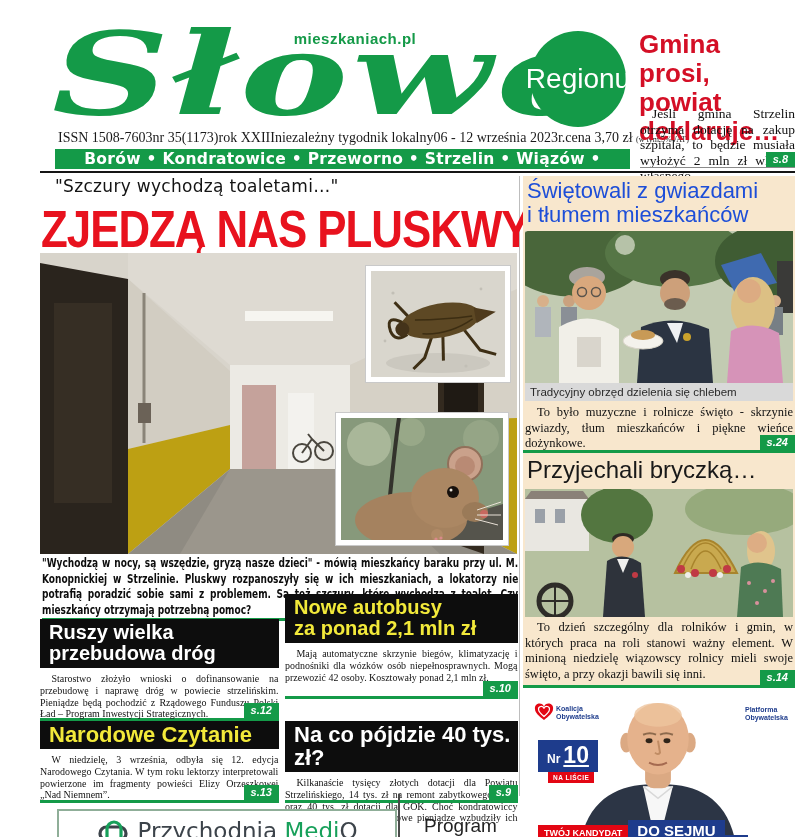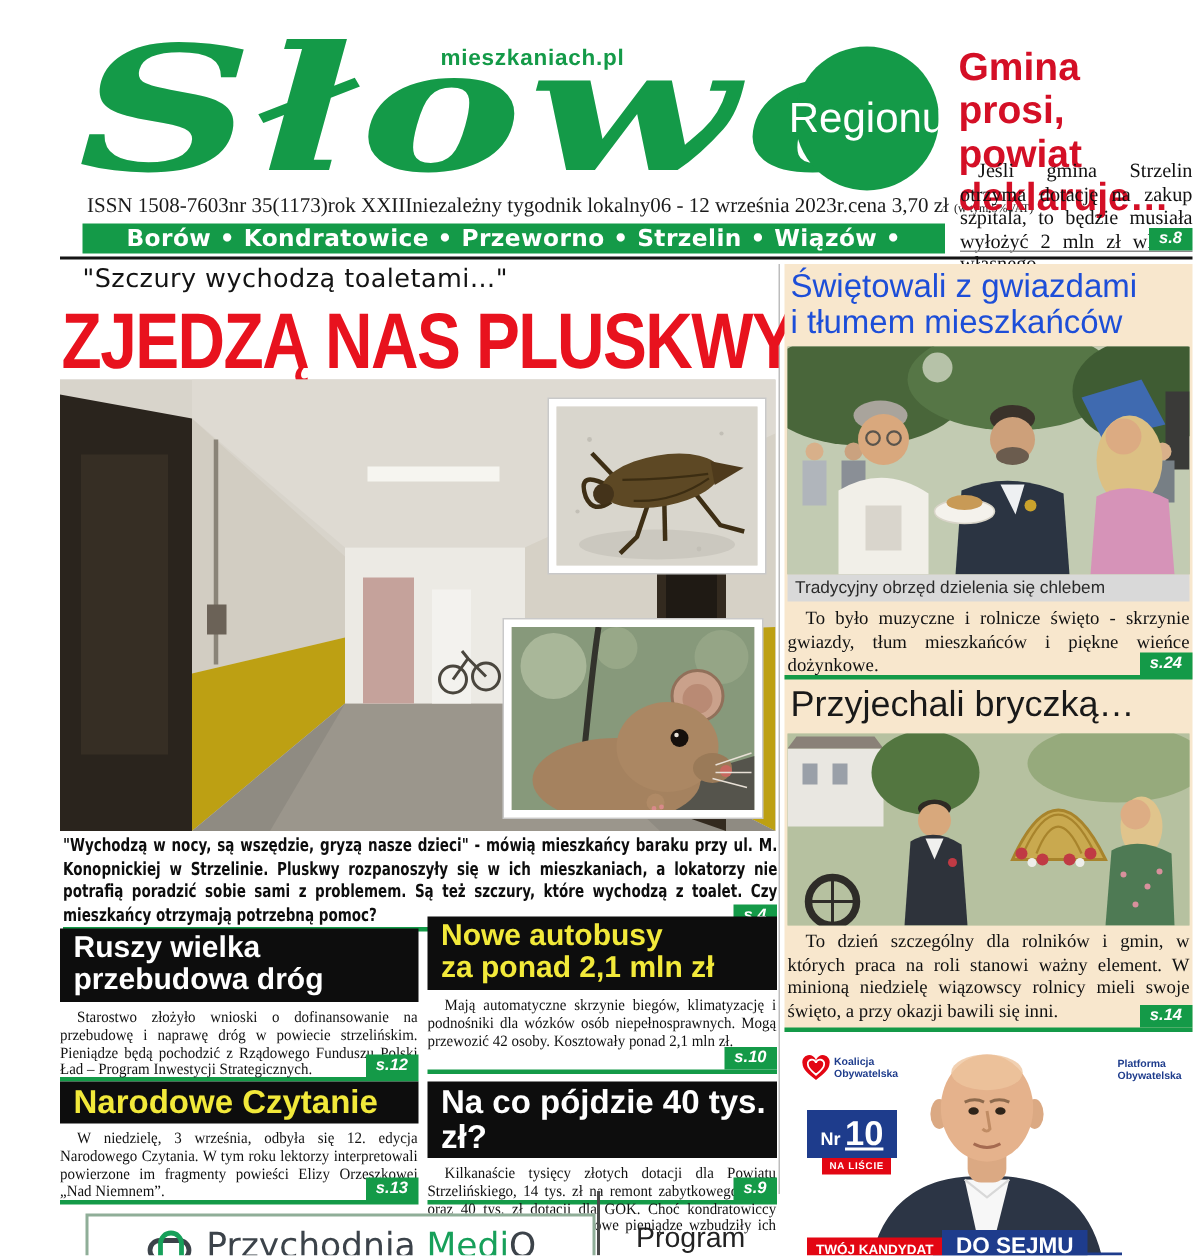--- a/index.html
+++ b/index.html
@@ -50,21 +50,21 @@
   .inset{border:5px solid #fff;box-shadow:0 0 0 1px #c9c9c9;background:#d8d5cc;}
   .inset-bug{left:366px;top:266px;width:134px;height:106px;}
   .inset-rat{left:336px;top:413px;width:162px;height:122px;}
   .lead-caption{left:42px;top:556px;width:635px;font:600 12px "DejaVu Sans",sans-serif;line-height:15.5px;
         text-align:justify;color:#0d0d0d;transform:scaleX(0.75);transform-origin:left top;}
   .lead-ref{left:42px;top:601px;width:476px;height:17px;border-bottom:3px solid var(--green);}
 
   
   .teaser{position:absolute;border-bottom:3px solid var(--green);}
   .t1{left:40px;top:619px;width:239px;height:99px;}
-  .t2{left:285px;top:611px;width:233px;height:102px;}
+  .t2{left:285px;top:594px;width:233px;height:102px;}
   .t3{left:40px;top:721px;width:239px;height:79px;}
   .t4{left:285px;top:721px;width:233px;height:79px;}
   .tbar{background:#0d0d0d;color:#fff;font:bold 20px "Liberation Sans",sans-serif;
         line-height:21px;padding:3px 4px 4px 9px;white-space:pre-line;}
   .t3 .tbar,.t4 .tbar{font-size:22px;line-height:23px;padding:2px 4px 3px 9px;}
   .tbar.yellow{color:var(--yellow);}
   .tbody{font:10.5px "Liberation Serif",serif;line-height:11.8px;text-align:justify;
         margin-top:5px;text-indent:12px;transform:scaleX(0.95);transform-origin:left top;width:105%;}
 
   

